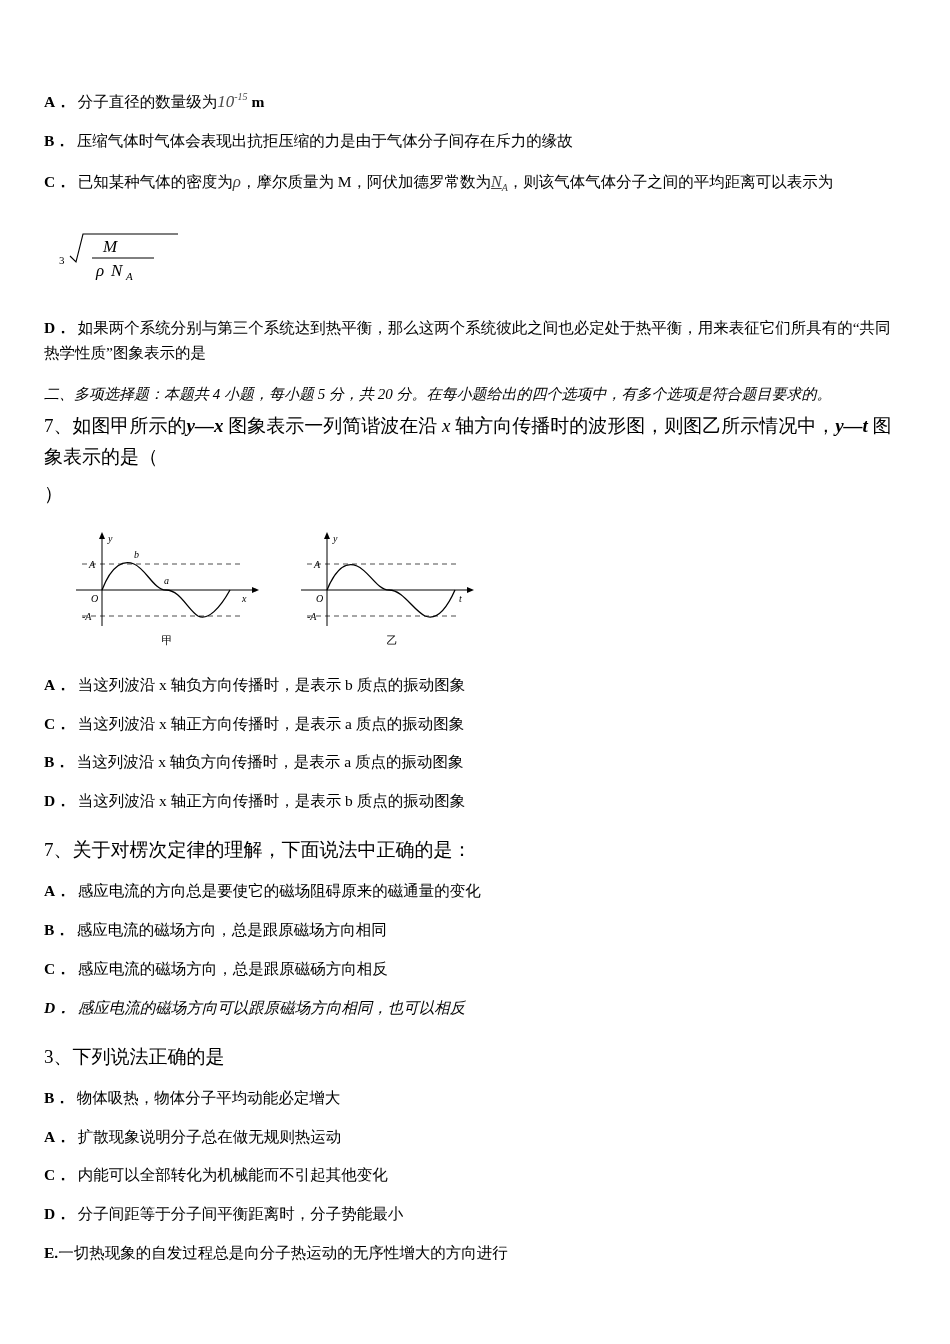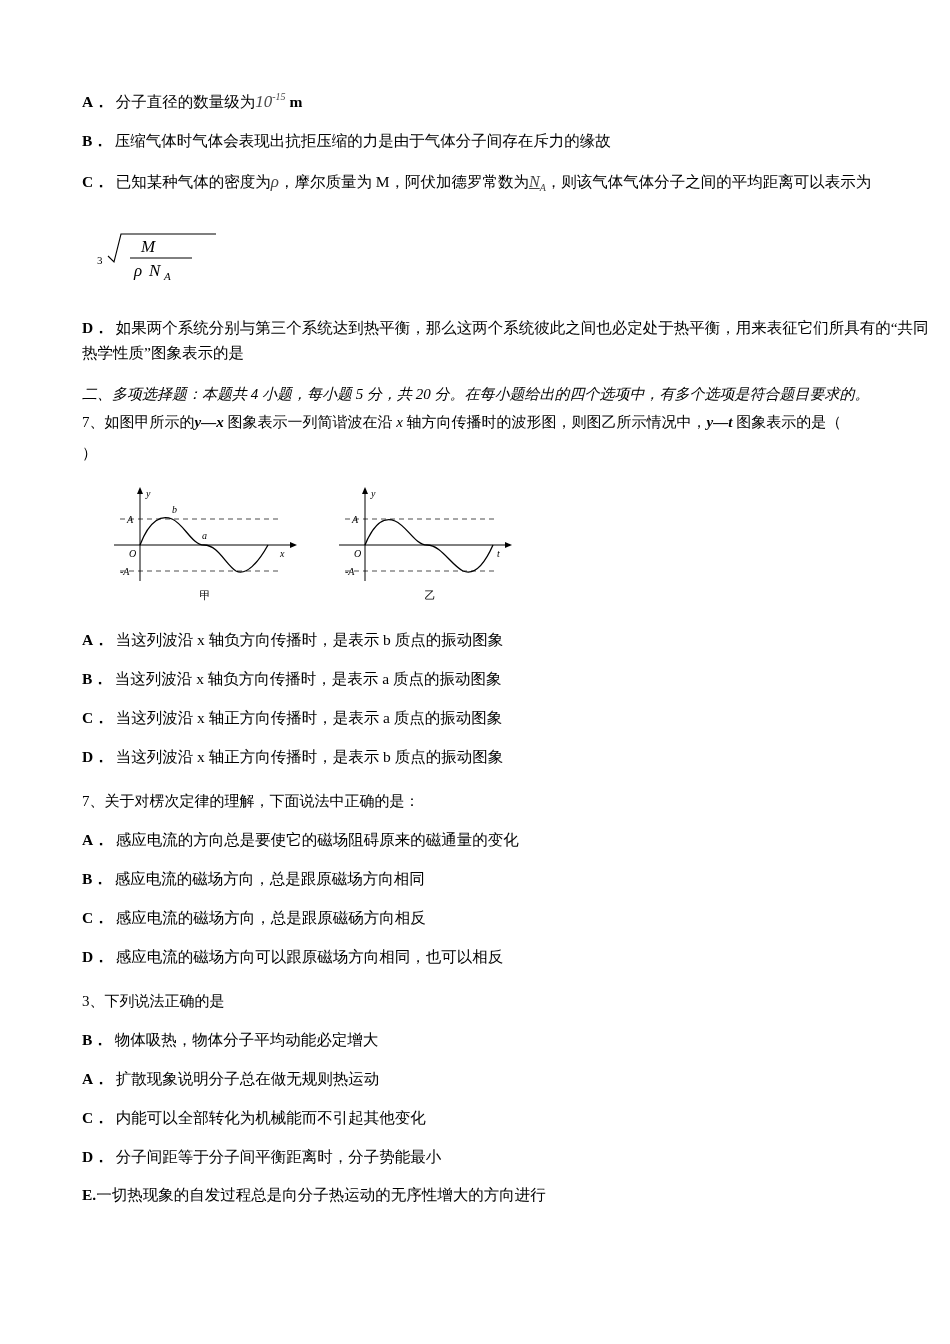--- a/index.html
+++ b/index.html
@@ -14,21 +14,20 @@
     color: #000000;
     position: relative;
     overflow: hidden;
   }
   .page {
     position: relative;
     width: 787px;
     height: 1344px;
     padding: 0;
     box-sizing: border-box;
-    margin-left: 38px;
   }
   .content {
     position: absolute;
     left: 44px;
     top: 88px;
     width: 862px;
   }
   .opt {
     margin: 0 0 14px 0;
     font-size: 15.5px;
@@ -39,21 +38,21 @@
     font-family: "Liberation Serif", serif;
     margin-right: 7px;
   }
   .sec-head {
     font-size: 15px;
     line-height: 1.6;
     margin: 0 0 4px 0;
     font-style: italic;
   }
   .q-line {
-    font-size: 15px;
+    font-size: 19px;
     line-height: 1.65;
     margin: 0 0 6px 0;
   }
   .ital { font-style: italic; }
   .bold { font-weight: bold; }
   .mathitalic {
     font-family: "Liberation Serif", serif;
     font-style: italic;
   }
   
@@ -167,40 +166,40 @@
         <text x="27" y="74" font-size="10" font-style="italic" font-family="Liberation Serif, serif">O</text>
         <text x="170" y="74" font-size="10" font-style="italic" font-family="Liberation Serif, serif">t</text>
         <text x="103" y="116" font-size="11" font-family="Liberation Serif, serif" text-anchor="middle">乙</text>
       </svg>
     </div>
 
     <div class="opt">
       <span class="lbl">A．</span><span>当这列波沿 x 轴负方向传播时，是表示 b 质点的振动图象</span>
     </div>
     <div class="opt">
+      <span class="lbl">C．</span><span>当这列波沿 x 轴正方向传播时，是表示 a 质点的振动图象</span>
+    </div>
+    <div class="opt">
       <span class="lbl">B．</span><span>当这列波沿 x 轴负方向传播时，是表示 a 质点的振动图象</span>
-    </div>
-    <div class="opt">
-      <span class="lbl">C．</span><span>当这列波沿 x 轴正方向传播时，是表示 a 质点的振动图象</span>
     </div>
     <div class="opt" style="margin-bottom:20px;">
       <span class="lbl">D．</span><span>当这列波沿 x 轴正方向传播时，是表示 b 质点的振动图象</span>
     </div>
 
     <div class="q-line" style="margin-bottom:14px;">7、关于对楞次定律的理解，下面说法中正确的是：</div>
     <div class="opt">
       <span class="lbl">A．</span><span>感应电流的方向总是要使它的磁场阻碍原来的磁通量的变化</span>
     </div>
     <div class="opt">
       <span class="lbl">B．</span><span>感应电流的磁场方向，总是跟原磁场方向相同</span>
     </div>
     <div class="opt">
       <span class="lbl">C．</span><span>感应电流的磁场方向，总是跟原磁砀方向相反</span>
     </div>
-    <div class="opt" style="margin-bottom:20px;">
+    <div class="opt" style="margin-bottom:20px;font-style:italic;">
       <span class="lbl">D．</span><span>感应电流的磁场方向可以跟原磁场方向相同，也可以相反</span>
     </div>
 
     <div class="q-line" style="margin-bottom:14px;">3、下列说法正确的是</div>
     <div class="opt">
       <span class="lbl">B．</span><span>物体吸热，物体分子平均动能必定增大</span>
     </div>
     <div class="opt">
       <span class="lbl">A．</span><span>扩散现象说明分子总在做无规则热运动</span>
     </div>

